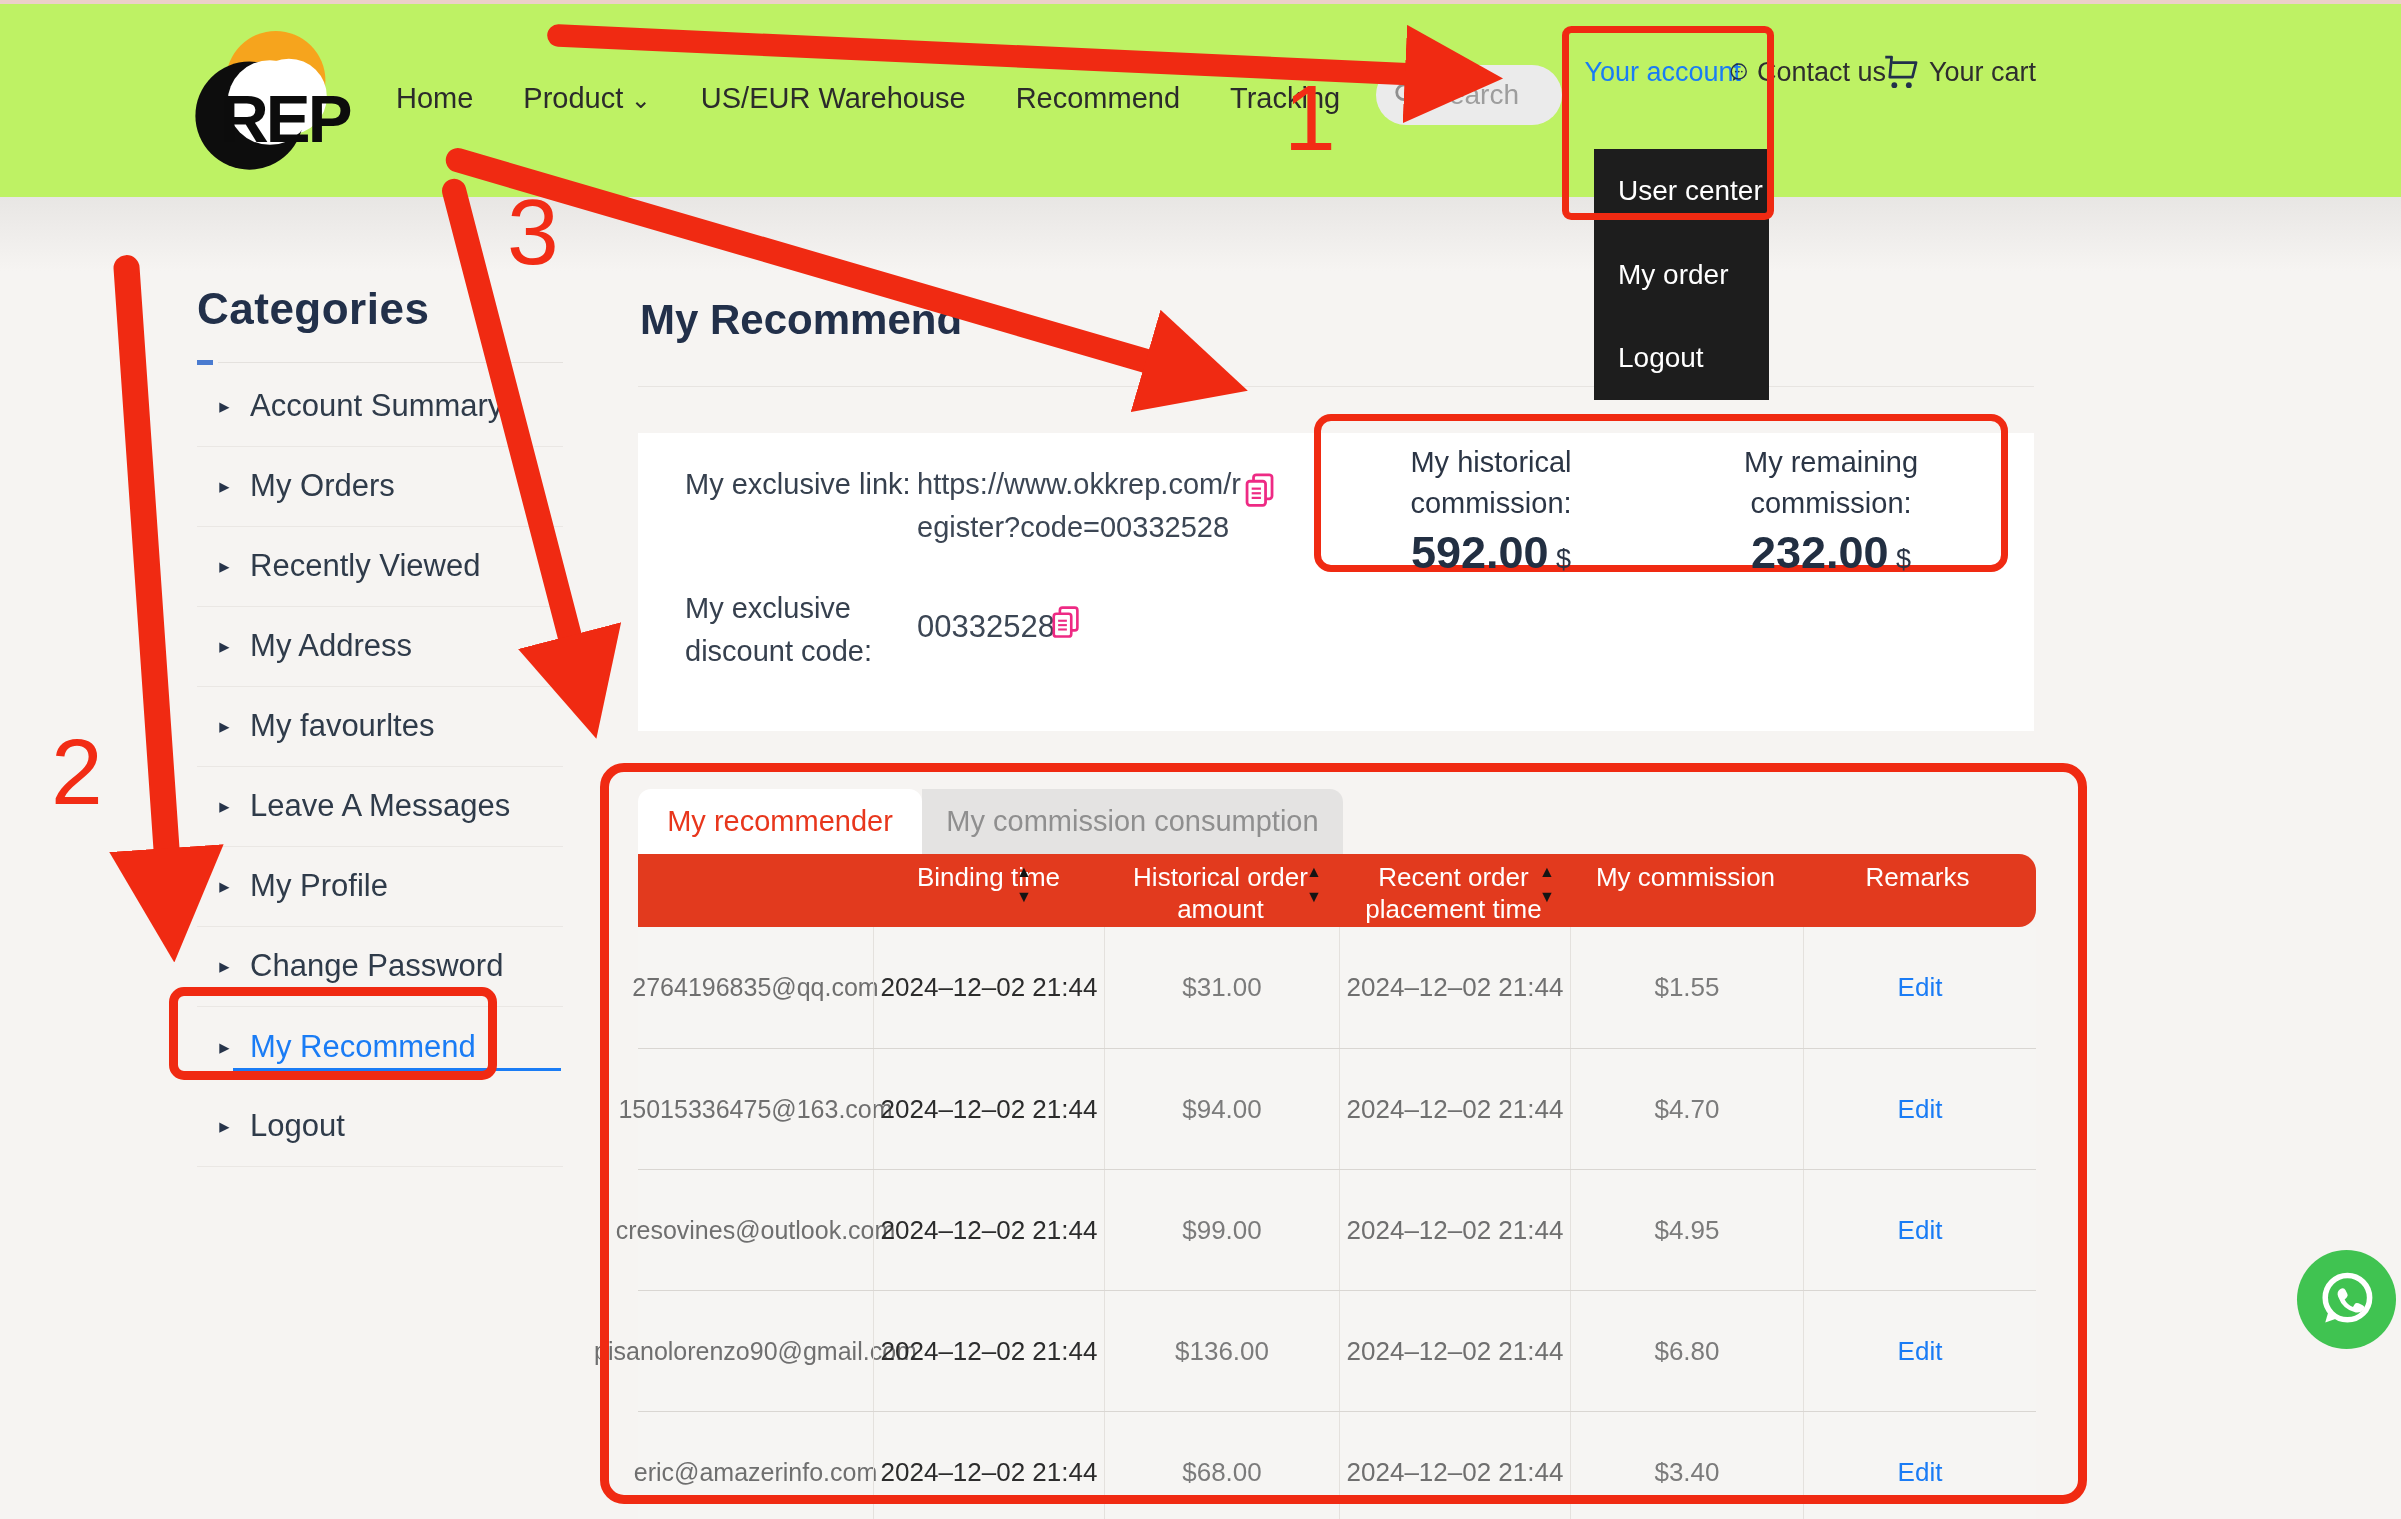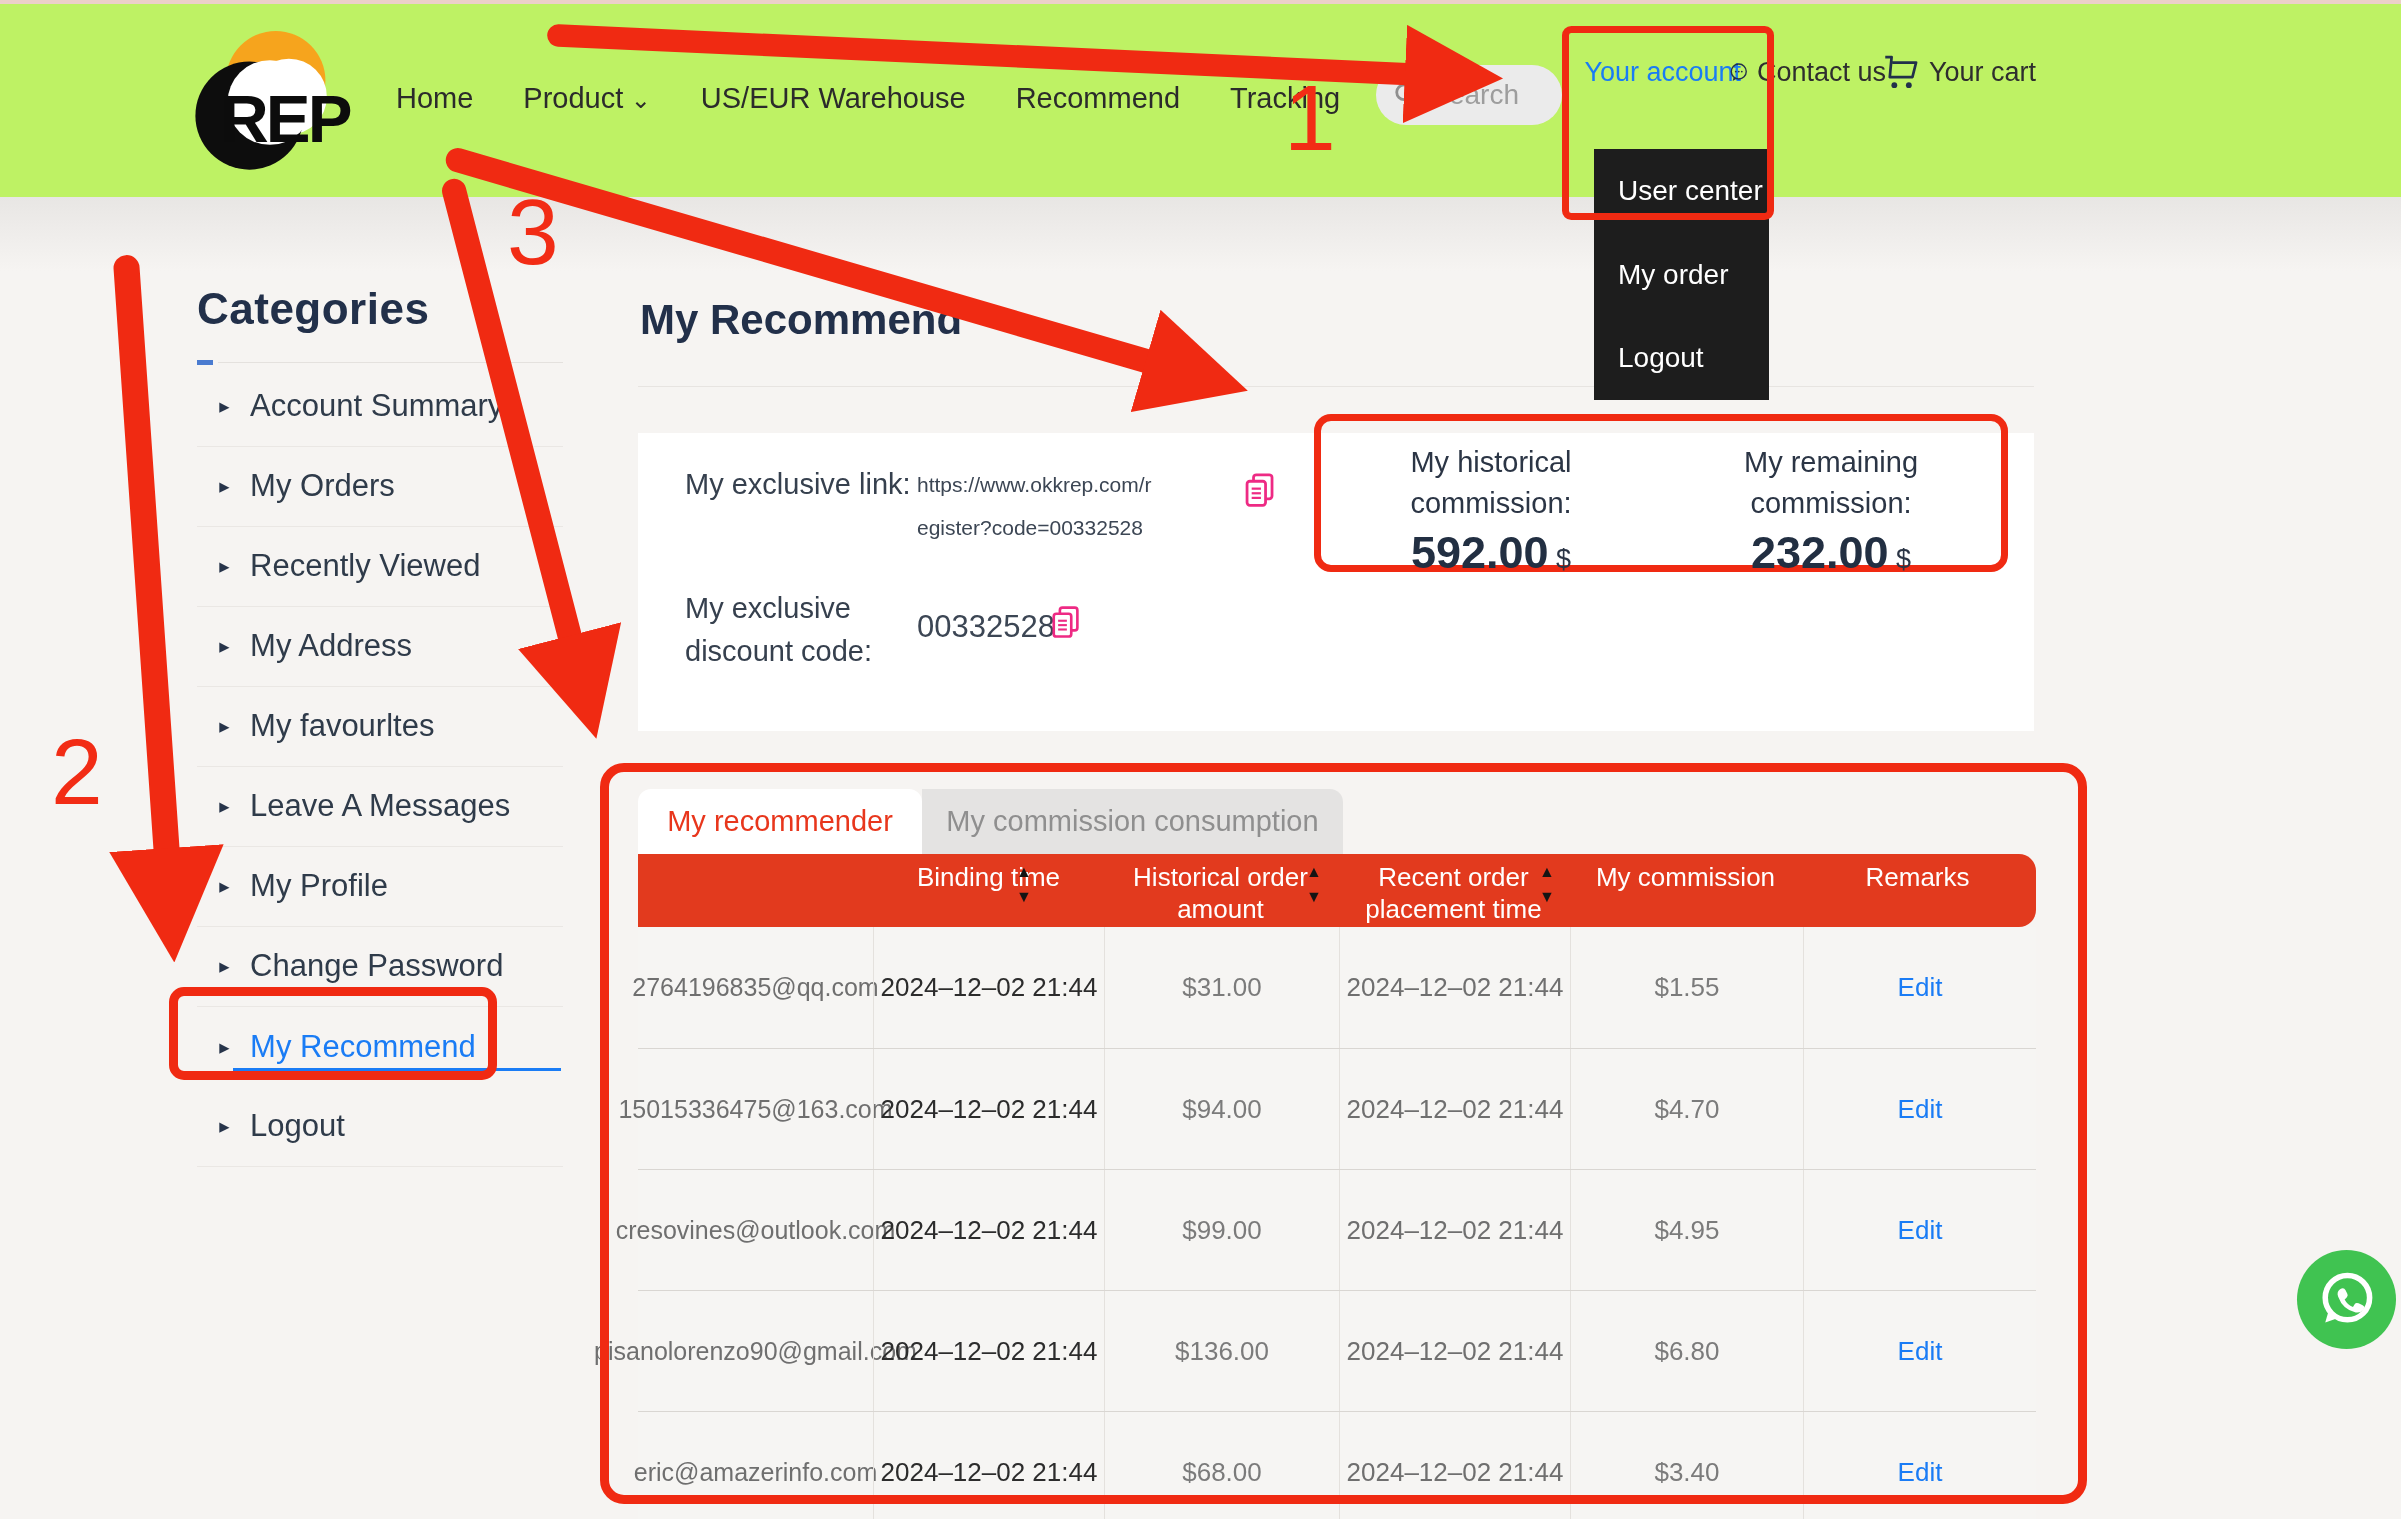--- a/index.html
+++ b/index.html
@@ -44,21 +44,21 @@
   .side-item .bullet { font-size:20.5px; color:#27344a; }
   .side-item.active { color:#1a7cf5; border-bottom:none; }
   .blue-underline { position:absolute; left:233px; top:1068px; width:328px; height:2.8px; background:#1a7cf5; }
 
   
   .page-title { position:absolute; left:640px; top:296px; font-size:42px; font-weight:bold; color:#22304a; }
   .title-rule { position:absolute; left:638px; top:386px; width:1396px; height:0.9px; background:#e7e4e1; }
 
   .card1 { position:absolute; left:638px; top:433px; width:1396px; height:298px; background:#fff; }
   .lbl-col { position:absolute; font-size:29px; color:#36404e; line-height:43px; }
-  .val-col { position:absolute; font-size:21px; color:#3c4654; line-height:43px; }
+  .val-col { position:absolute; font-size:29px; color:#3c4654; line-height:43px; }
   .copy-ic { position:absolute; cursor:pointer; }
 
   .comm-box { position:absolute; left:1314px; top:414px; width:694px; height:158px; border:7.4px solid #f02a12;
               border-radius:17px; display:flex; z-index:8; }
   .comm-col { width:50%; display:flex; flex-direction:column; align-items:center; padding-top:20.5px; }
   .comm-col .cl { font-size:29px; color:#2b3545; line-height:41px; text-align:center; }
   .comm-val { margin-top:3.7px; font-size:45px; font-weight:bold; color:#222f42; }
   .comm-val .cur { font-size:27px; font-weight:normal; color:#2b3545; margin-left:7.4px; }
   .tablewrap { position:absolute; left:638px; top:789px; width:1398px; z-index:10; }
   .tabs { position:relative; height:65px; }

